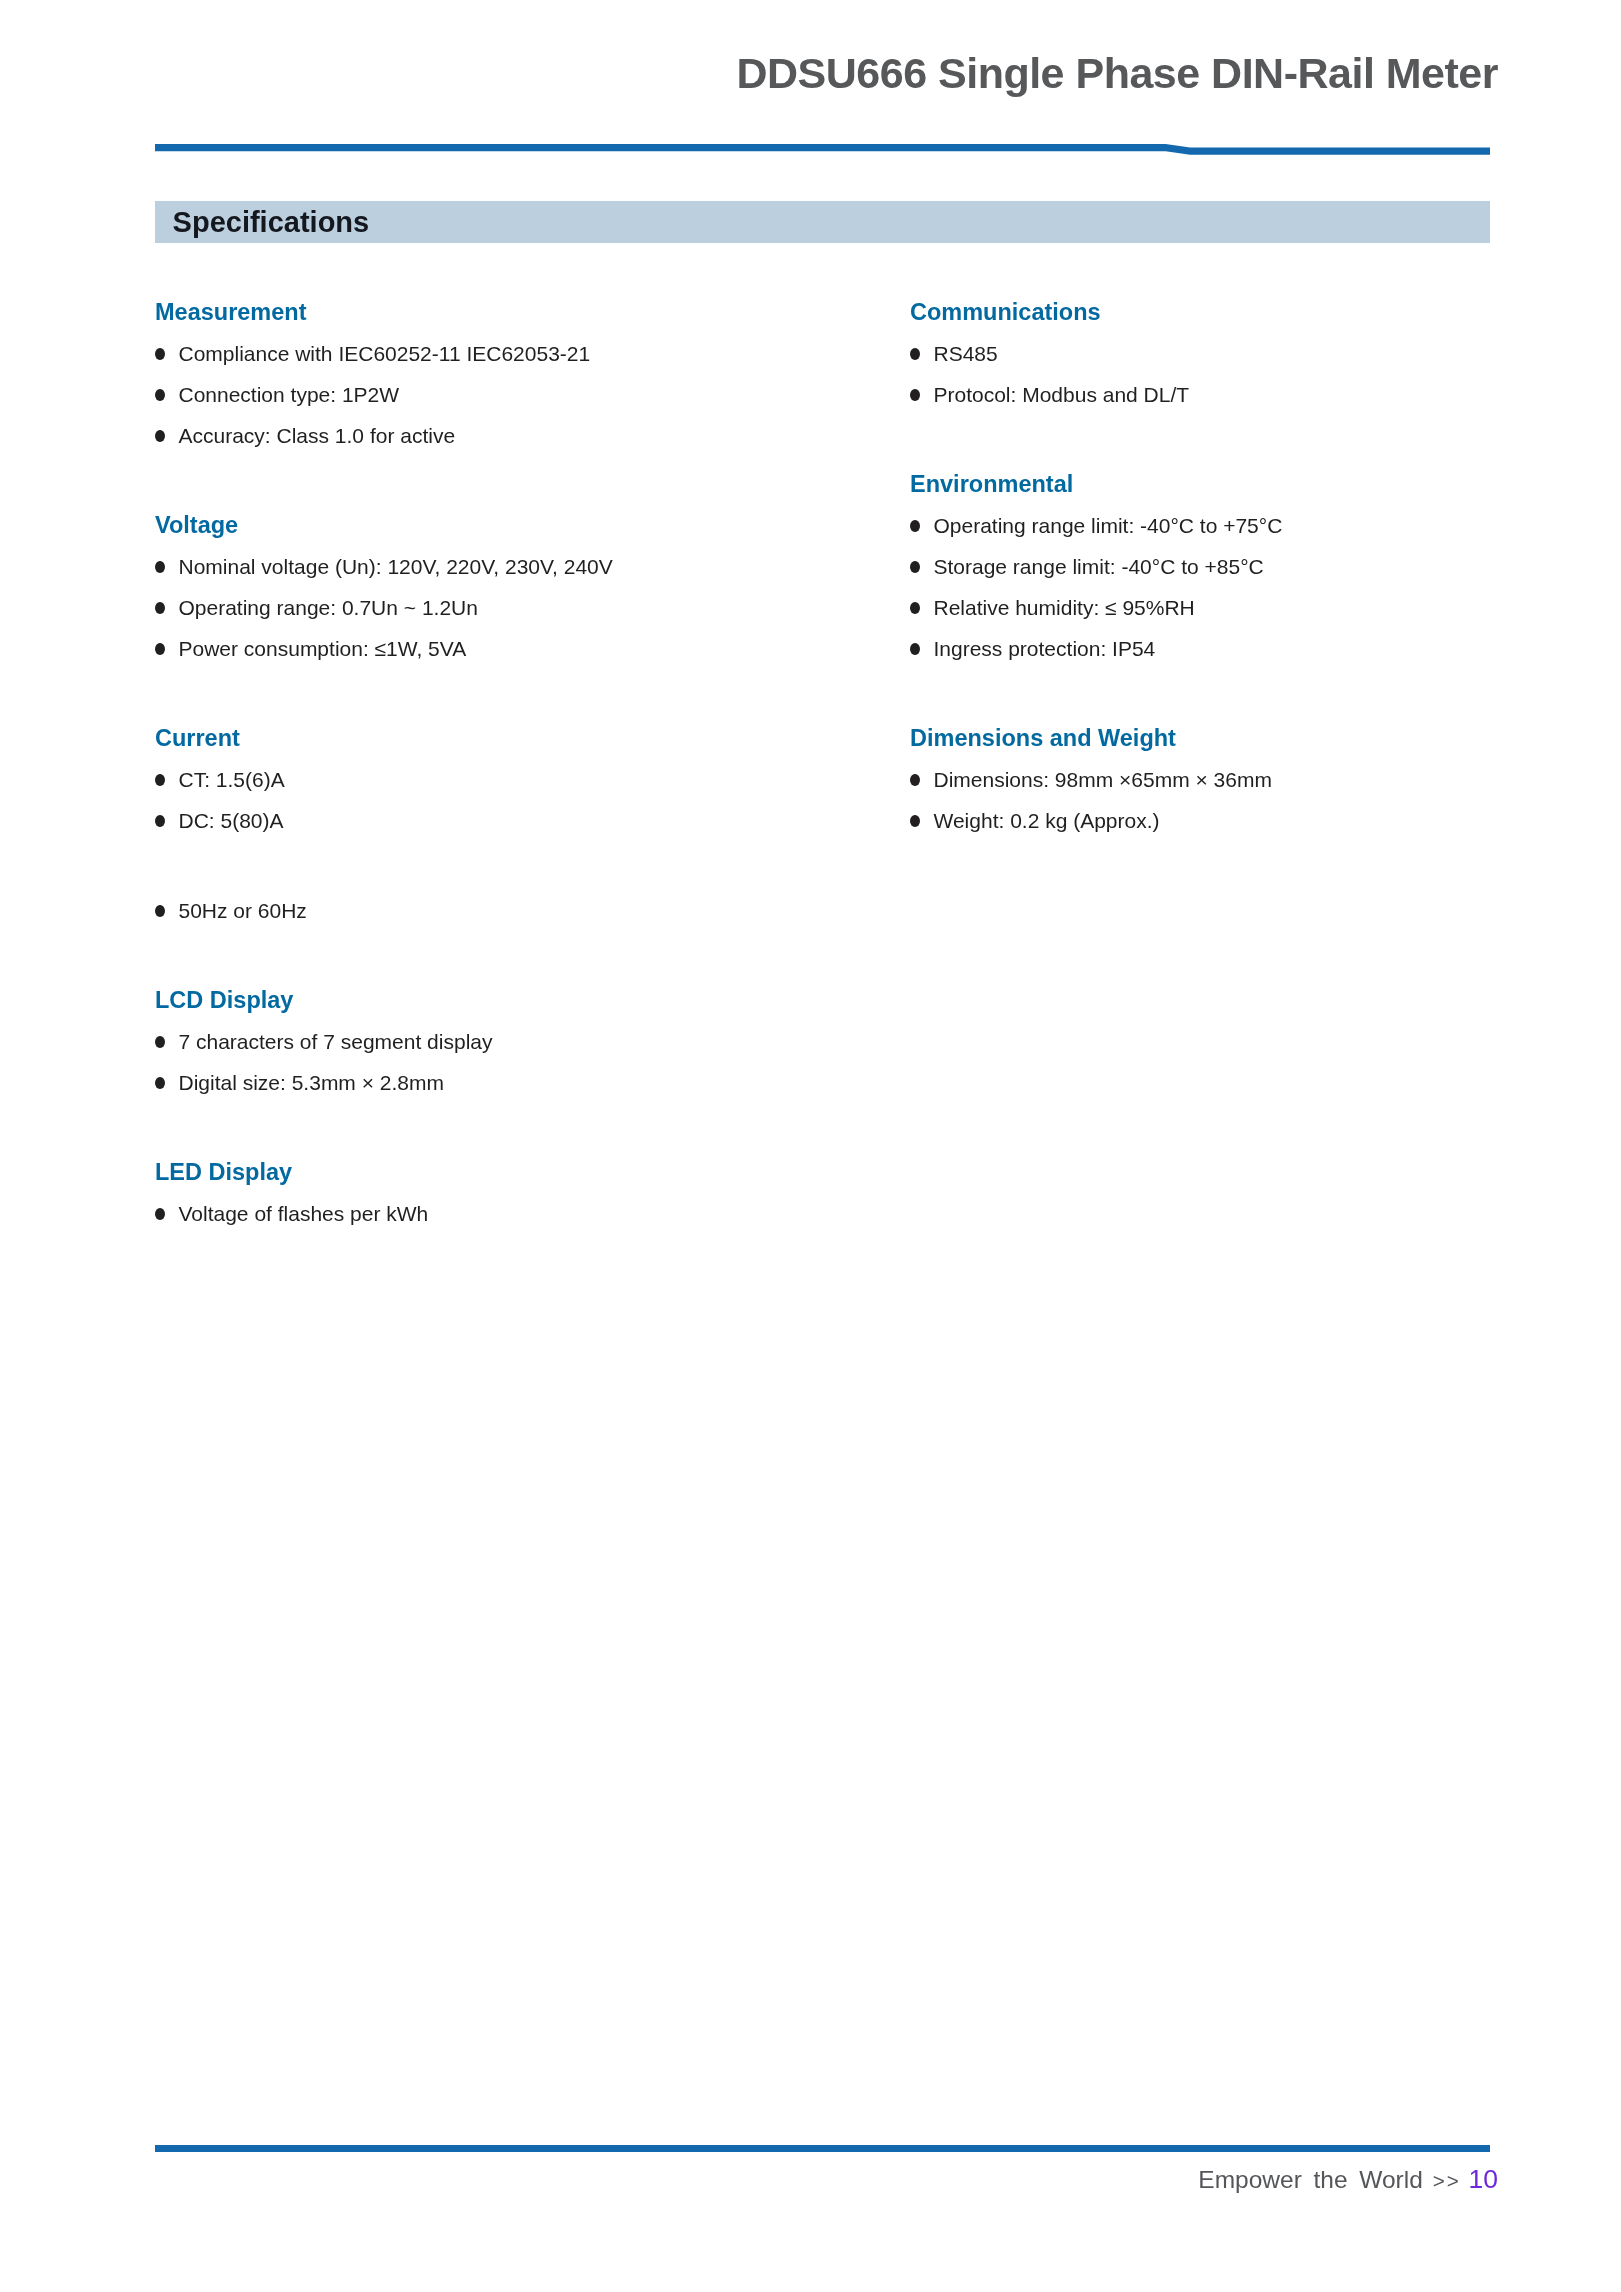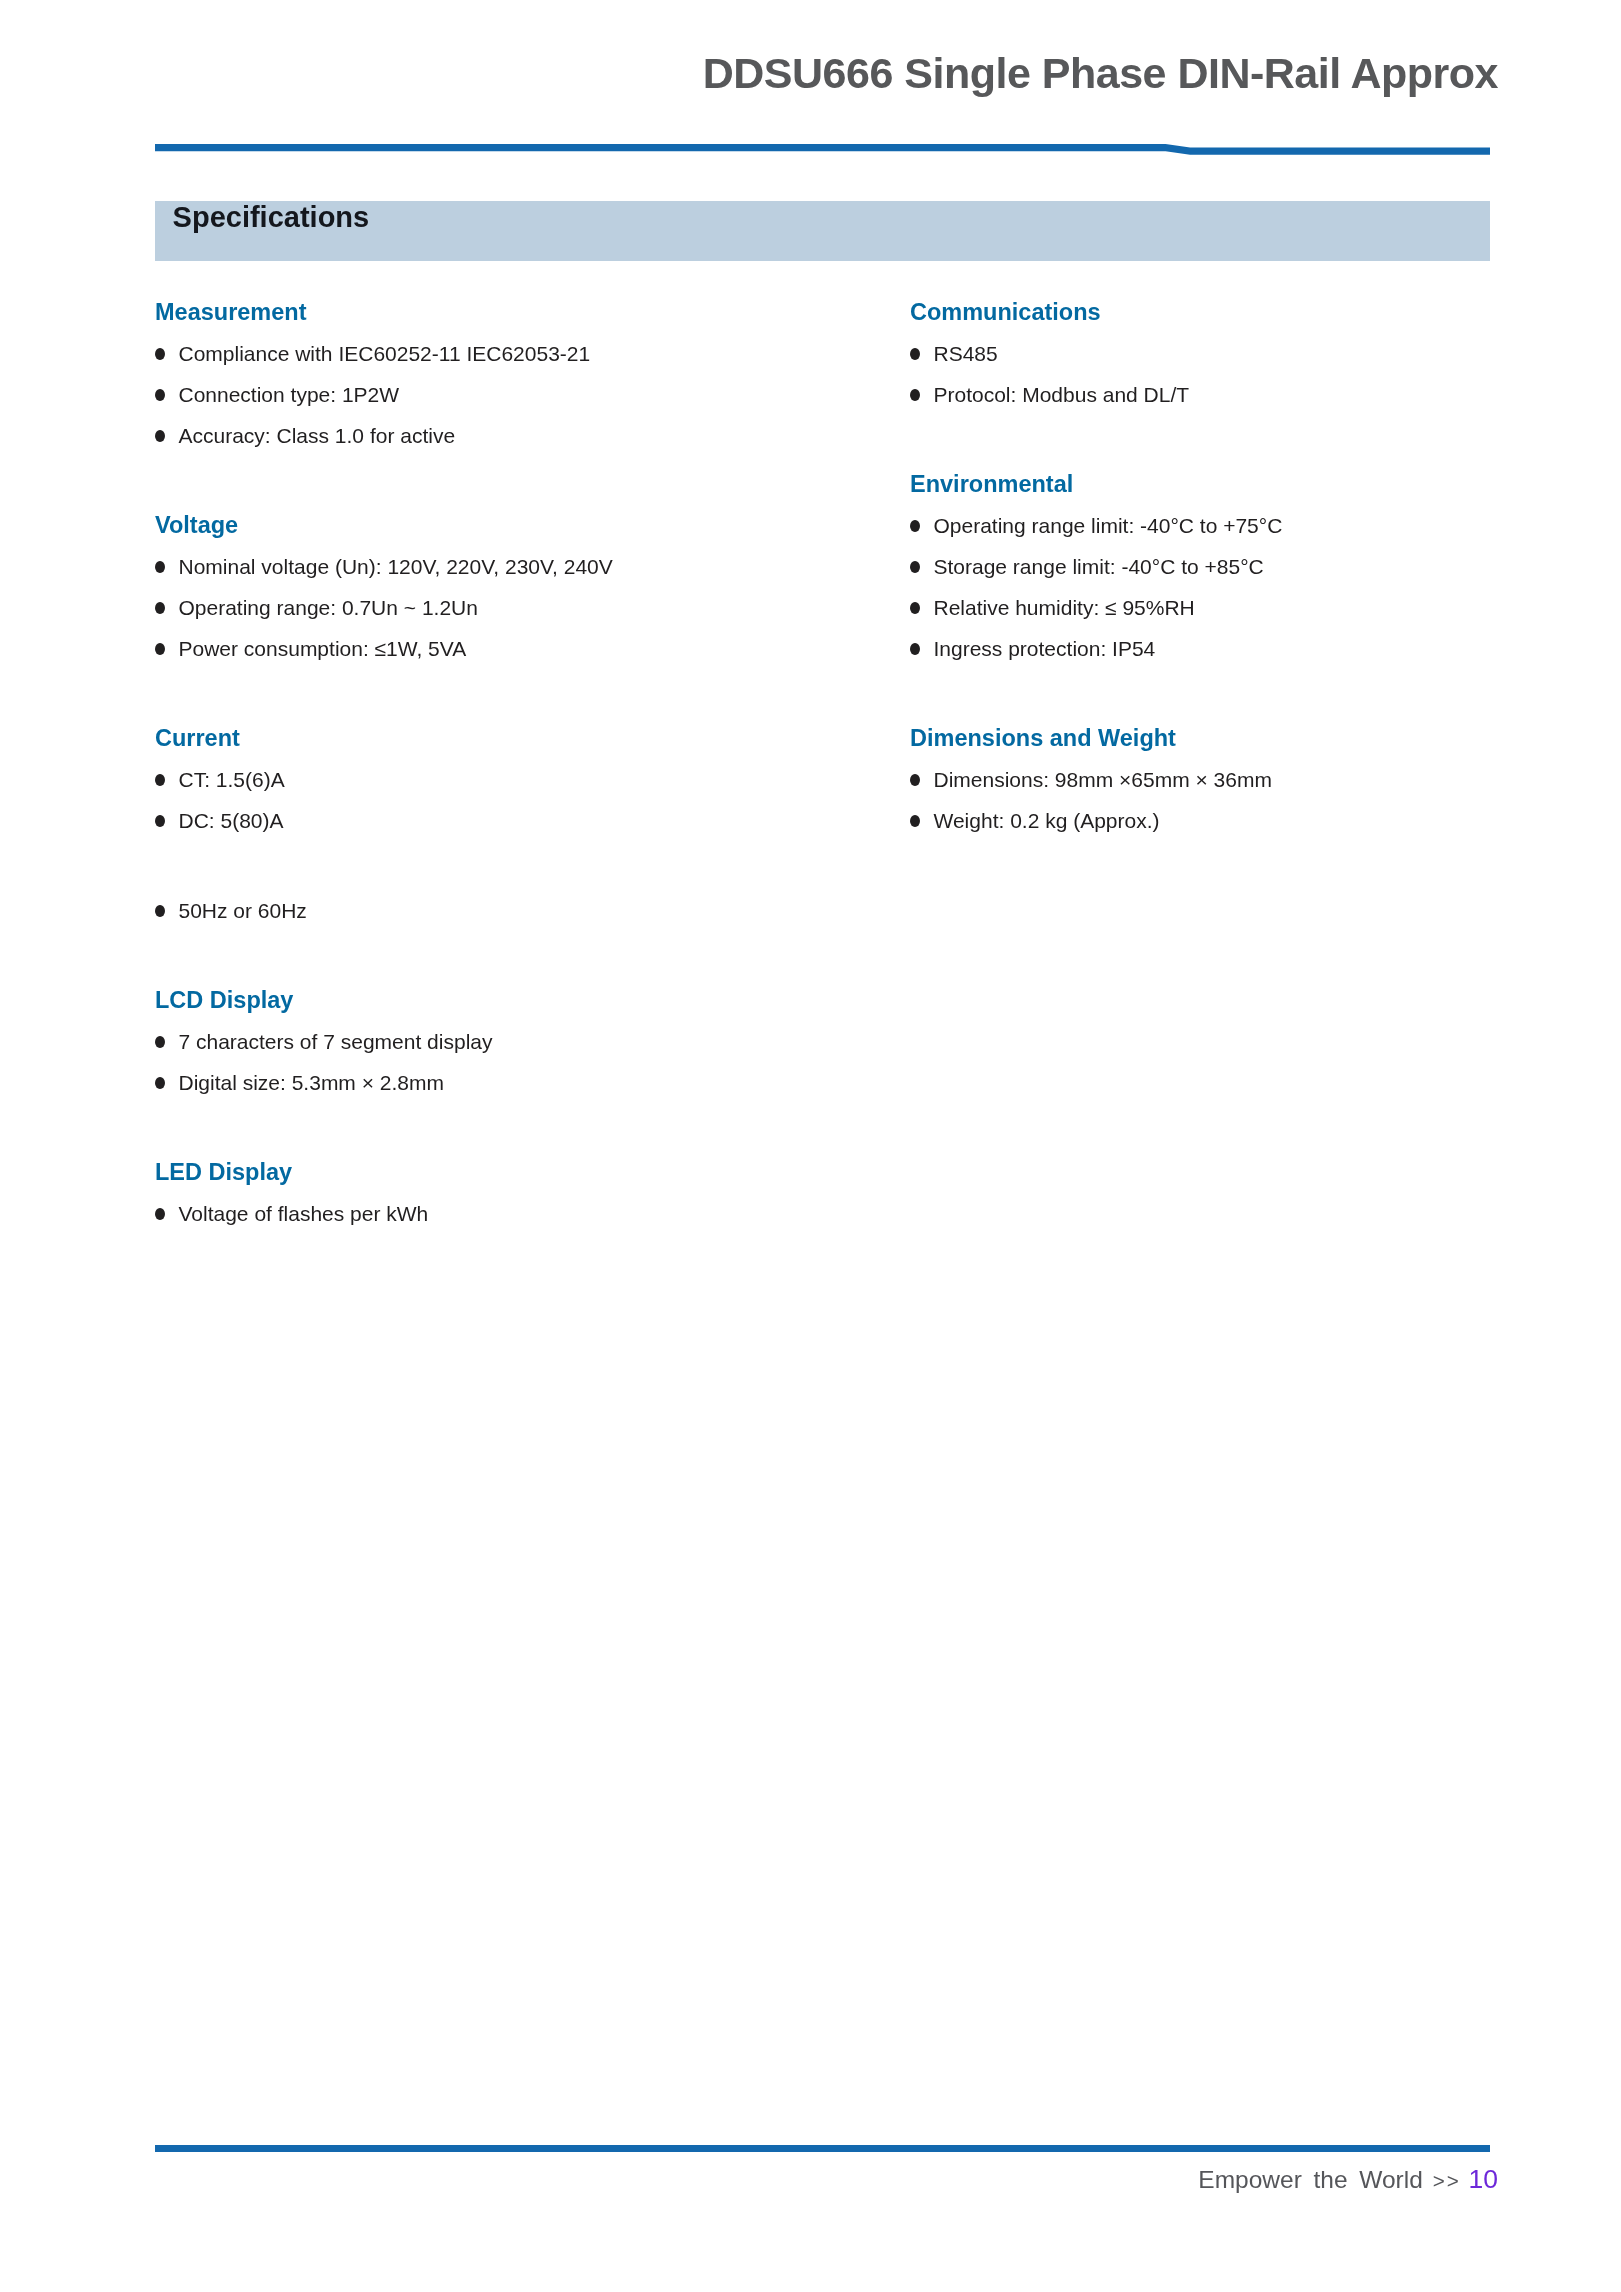--- a/index.html
+++ b/index.html
@@ -32,24 +32,24 @@
     height: 11.8px;
   }
   .title-rule svg { display: block; width: 100%; height: 100%; }
 
   
   .spec-bar {
     position: absolute;
     left: 155px;
     top: 201px;
     width: 1335px;
-    height: 60px;
+    height: 42px;
     background: #bccfdf;
     display: flex;
-    align-items: flex-start;
+    align-items: center;
     box-sizing: border-box;
     padding-left: 17.6px;
     font-size: 29px;
     font-weight: bold;
     color: #14171d;
   }
 
   
   .columns {
     position: absolute;
@@ -119,21 +119,21 @@
     font-size: 26.5px;
     font-weight: normal;
     color: #6d28d9;
   }
 </style>
 </head>
 <body>
 
 <div class="page">
 
-  <div class="page-title">DDSU666 Single Phase DIN-Rail Approx</div>
+  <div class="page-title">DDSU666 Single Phase DIN-Rail Meter</div>
 
   <div class="title-rule">
     <svg viewBox="0 0 1362 12" preserveAspectRatio="none">
       <polygon points="0,0 1031,0 1056,3.5 1362,3.5 1362,11 1056,11 1031,7.5 0,7.5" fill="#1368ae"></polygon>
     </svg>
   </div>
 
   <div class="spec-bar">
     <span>Specifications</span>
   </div>

